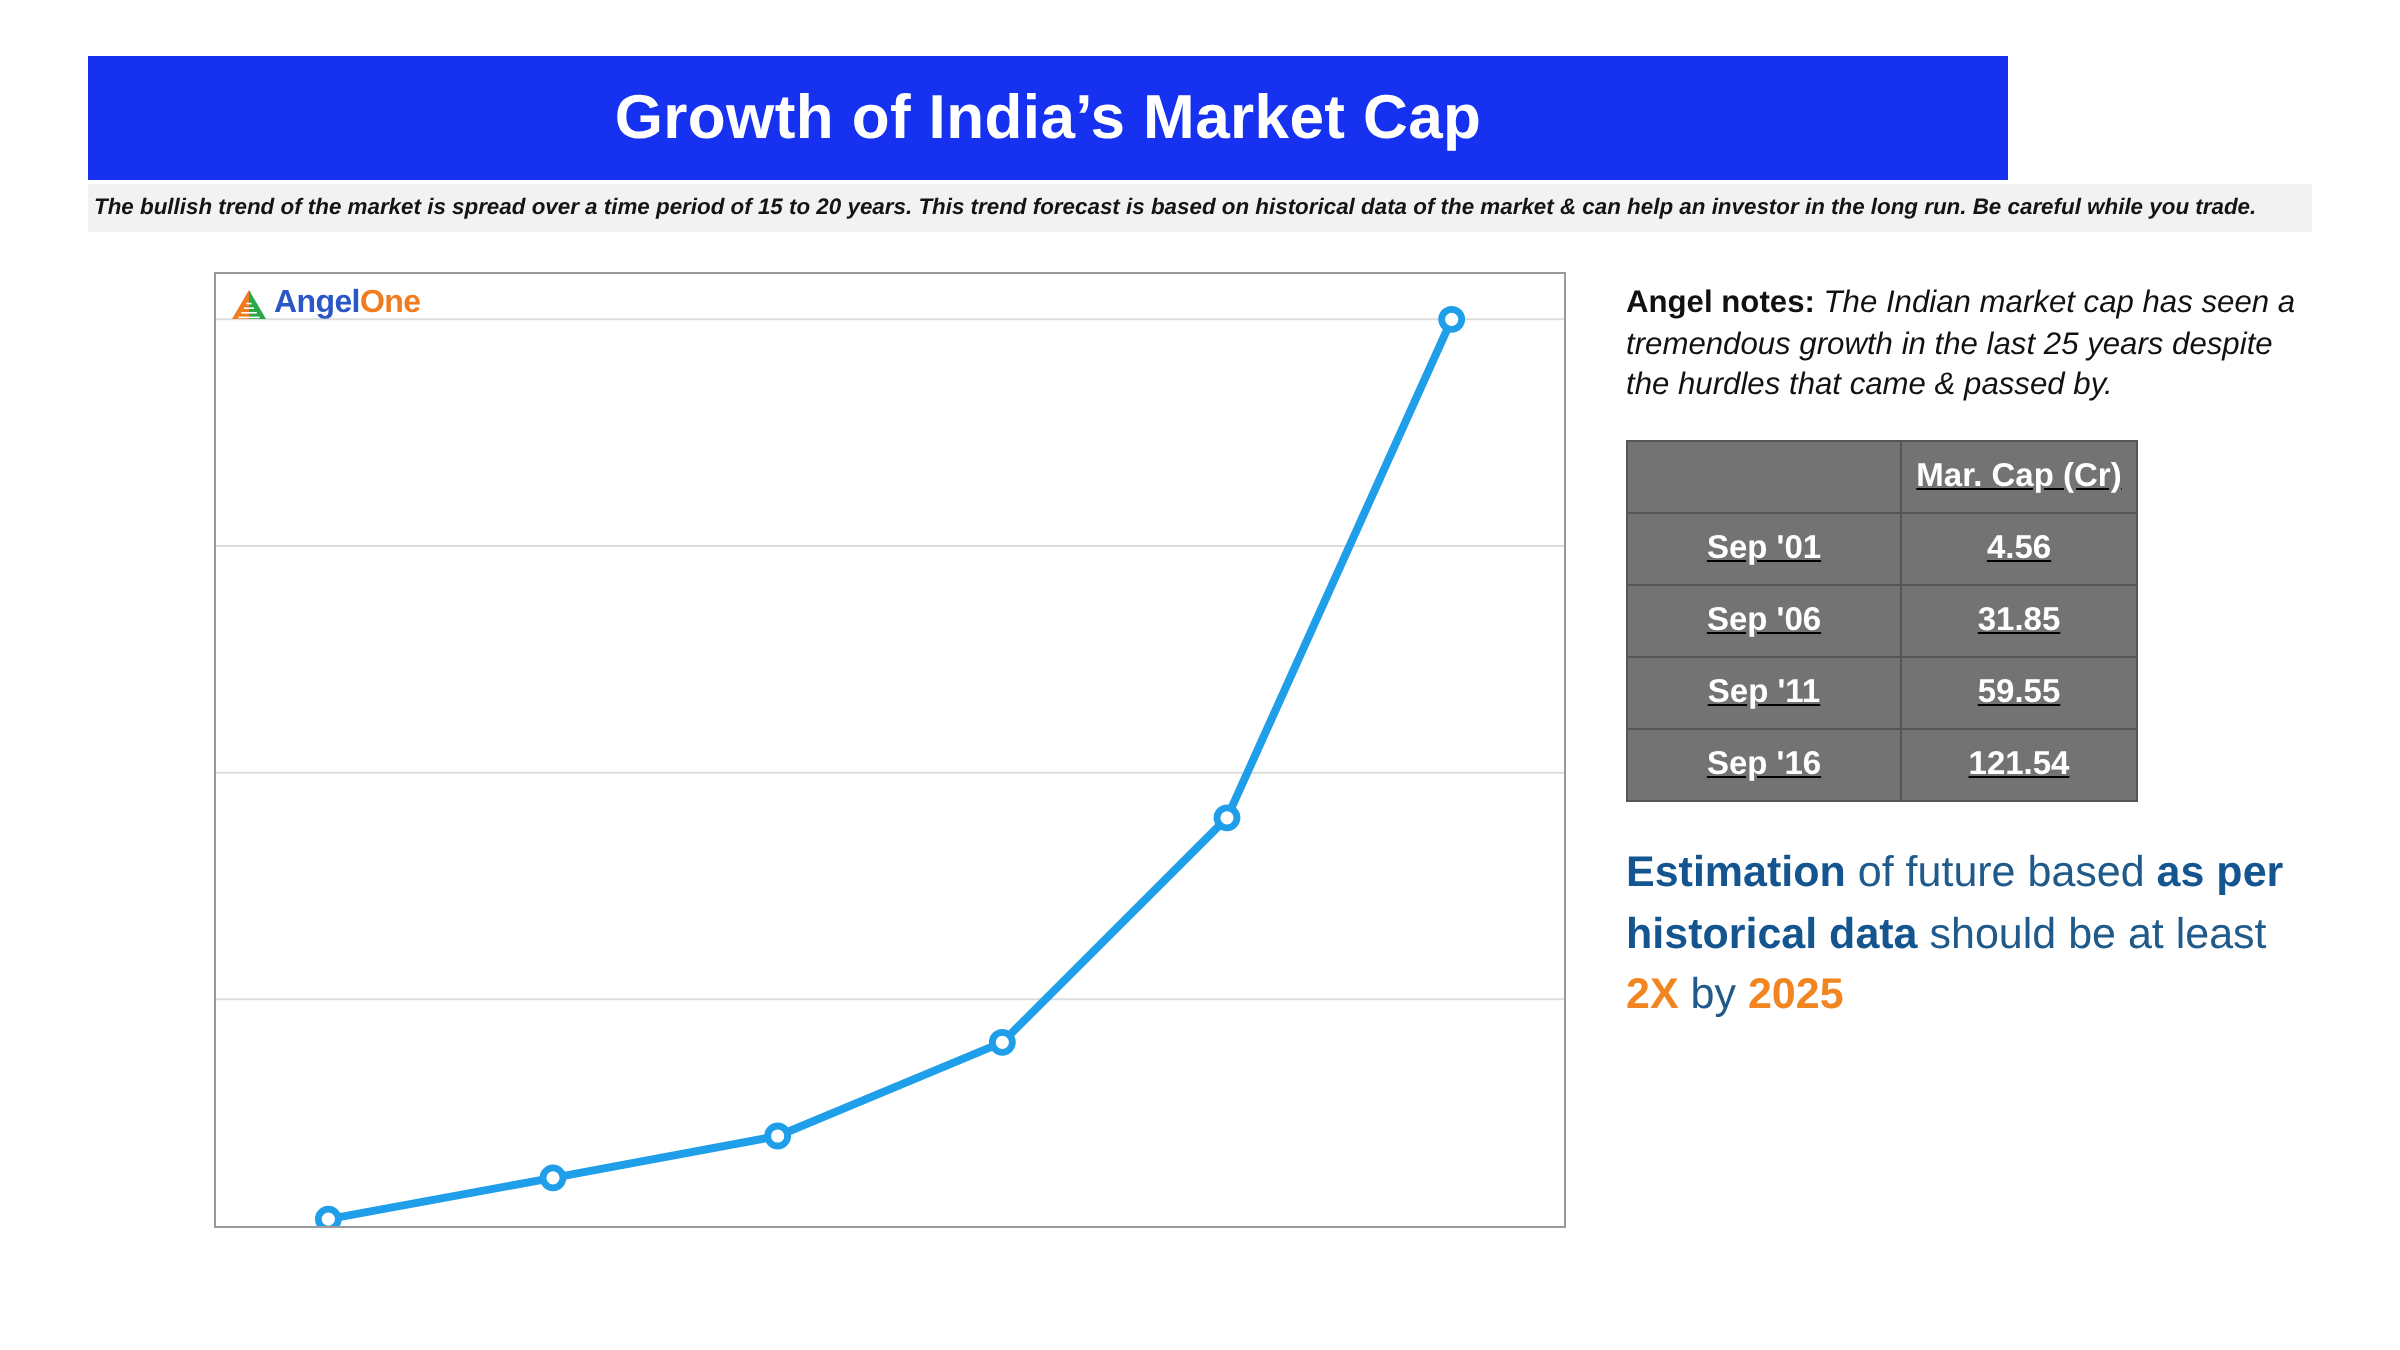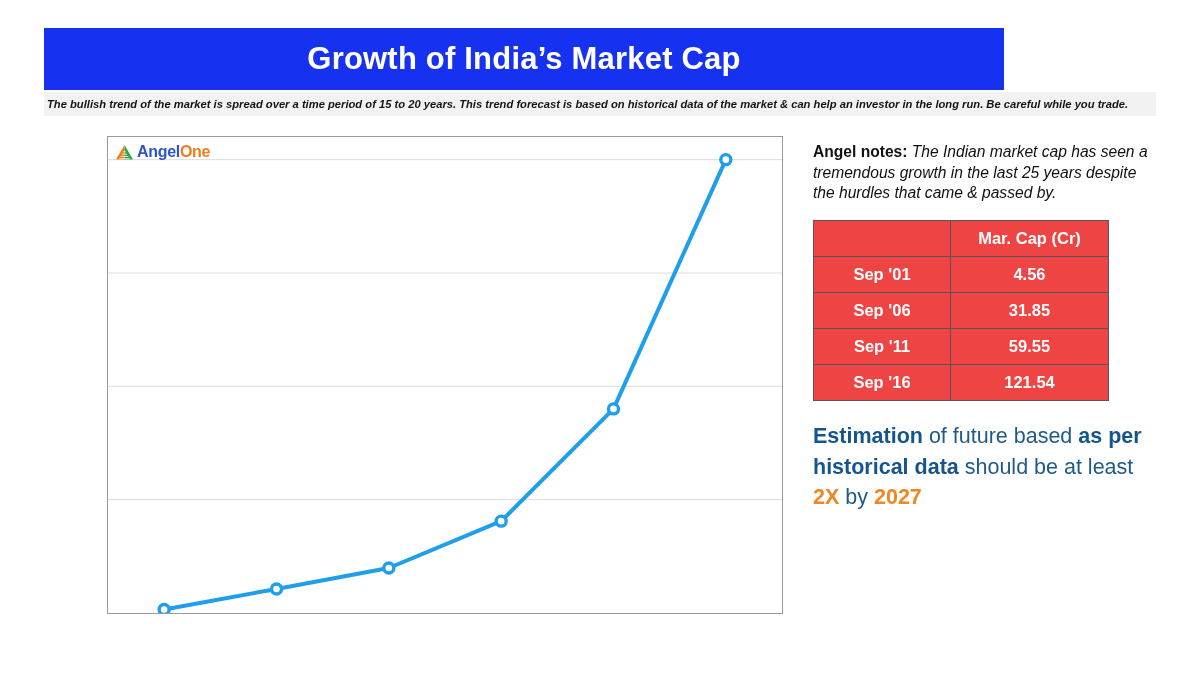--- a/index.html
+++ b/index.html
@@ -107,23 +107,24 @@
     margin: 12px 0 16px 0;
   }
   #angel-notes .notes-label {
     font-style: normal;
     font-weight: bold;
   }
 
   
   #cap-table {
     border-collapse: collapse;
-    width: 296px;
-    background: #ef4444;
+    width: 256px;
+    background: #737373;
     table-layout: fixed;
+    text-decoration: underline;
   }
   #cap-table td, #cap-table th {
     border: 1px solid #555555;
     color: #ffffff;
     font-size: 16.5px;
     font-weight: bold;
     text-align: center;
     height: 35px;
     padding: 0 4px;
   }
@@ -209,15 +210,15 @@
           <td class="col-period">Sep '11</td>
           <td>59.55</td>
         </tr>
         <tr>
           <td class="col-period">Sep '16</td>
           <td>121.54</td>
         </tr>
       </tbody>
   </table>
 
-  <div id="estimation"><span class="est-strong">Estimation</span><span> of future based </span><span class="est-strong">as per historical data</span><span> should be at least </span><span class="est-orange">2X</span><span> by </span><span class="est-orange">2027</span></div>
+  <div id="estimation"><span class="est-strong">Estimation</span><span> of future based </span><span class="est-strong">as per historical data</span><span> should be at least </span><span class="est-orange">2X</span><span> by </span><span class="est-orange">2025</span></div>
 
 </div>
 
 </body></html>

